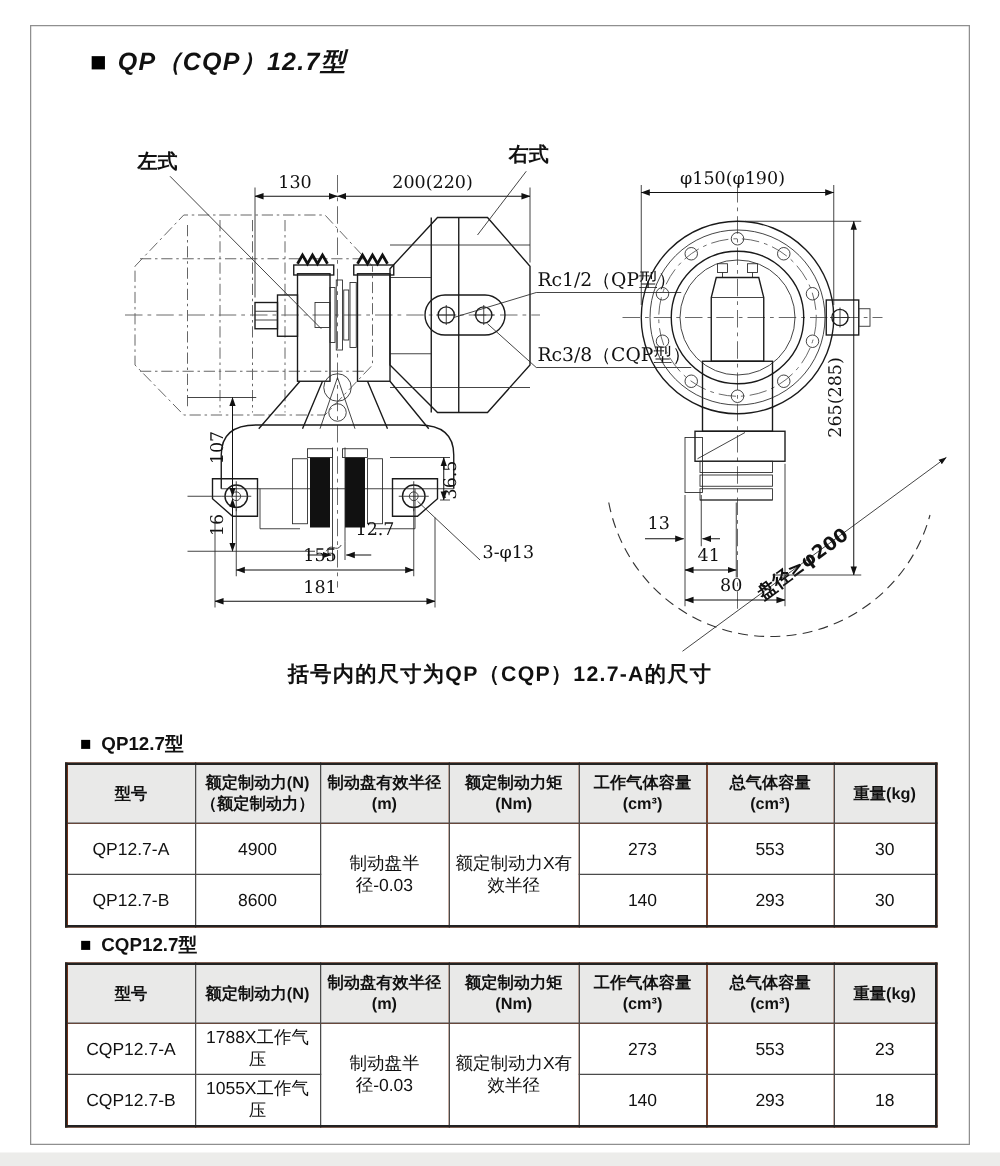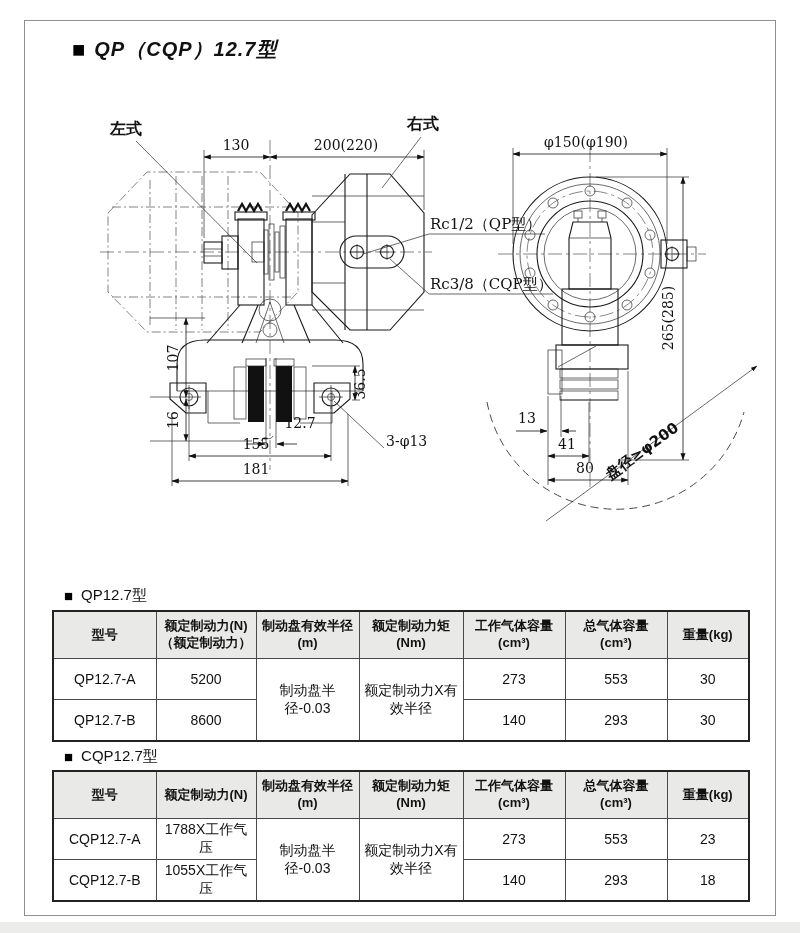--- a/index.html
+++ b/index.html
@@ -9,21 +9,21 @@
         border:1px solid #8f8f8f;background:#fff;}
   .bottom-strip{position:absolute;left:0;bottom:0;width:800px;height:11px;background:#ececea;}
   .title{position:absolute;left:72px;top:36px;display:flex;align-items:center;gap:9px;}
   .sq-lg{font-size:22px;line-height:22px;color:#000;}
   .title-text{font-size:20px;font-weight:bold;letter-spacing:1px;font-style:italic;}
   .drawing-svg{position:absolute;left:0;top:0;width:800px;height:540px;}
   .caption{position:absolute;left:0;top:528px;width:800px;text-align:center;
         font-size:17px;font-weight:bold;letter-spacing:1px;}
   .sec{position:absolute;display:flex;align-items:center;gap:8px;}
   .sec .sq{font-size:15px;line-height:15px;color:#000;}
-  .sec .sec-title{font-size:15px;font-weight:normal;}
+  .sec .sec-title{font-size:15px;font-weight:bold;}
   .sec1{left:64px;top:586px;}
   .sec2{left:64px;top:747px;}
   .spec-table{position:absolute;left:52px;border-collapse:collapse;table-layout:fixed;
         background:#c2410c;border:2px solid #222;}
   .tbl1{top:610px;}
   .tbl2{top:770px;}
   .spec-table th,.spec-table td{border:1px solid #4a4a4a;text-align:center;vertical-align:middle;
         padding:2px 3px;overflow:hidden;}
   .spec-table th{background:#e9e9e8;font-size:13px;font-weight:bold;line-height:1.3;height:42px;}
   .spec-table td{font-size:14px;height:36px;background:#fff;}
@@ -211,20 +211,21 @@
       <path class="dim" d="M516,431 H547" marker-end="url(#arr)"></path>
       <path class="dim" d="M576,431 H562" marker-end="url(#arr)"></path>
       <text class="t-num" x="527" y="423" text-anchor="middle">13</text>
       <path class="dim" d="M548,456 H589" marker-start="url(#arr)" marker-end="url(#arr)"></path>
       <text class="t-num" x="567" y="449" text-anchor="middle">41</text>
       <path class="dim" d="M548,480 H628" marker-start="url(#arr)" marker-end="url(#arr)"></path>
       <text class="t-num" x="585" y="473" text-anchor="middle">80</text>
     </g>
   </svg>
 
+  <div class="caption">括号内的尺寸为QP（CQP）12.7-A的尺寸</div>
 
   <div class="sec sec1">
     <span class="sq">■</span>
     <span class="sec-title">QP12.7型</span>
   </div>
   <table class="spec-table tbl1">
     <colgroup>
       <col style="width:103px">
         <col style="width:100px">
         <col style="width:103px">
@@ -259,21 +260,21 @@
             <span class="hl">(cm³)</span>
           </th>
         <th>
             <span class="hl">重量(kg)</span>
           </th>
       </tr>
     </thead>
     <tbody>
       <tr>
         <td>QP12.7-A</td>
-        <td>5200</td>
+        <td>4900</td>
         <td rowspan="2">制动盘半径-0.03</td>
         <td rowspan="2">额定制动力X有效半径</td>
         <td>273</td>
         <td>553</td>
         <td>30</td>
       </tr>
       <tr>
         <td>QP12.7-B</td>
         <td>8600</td>
         <td>140</td>

